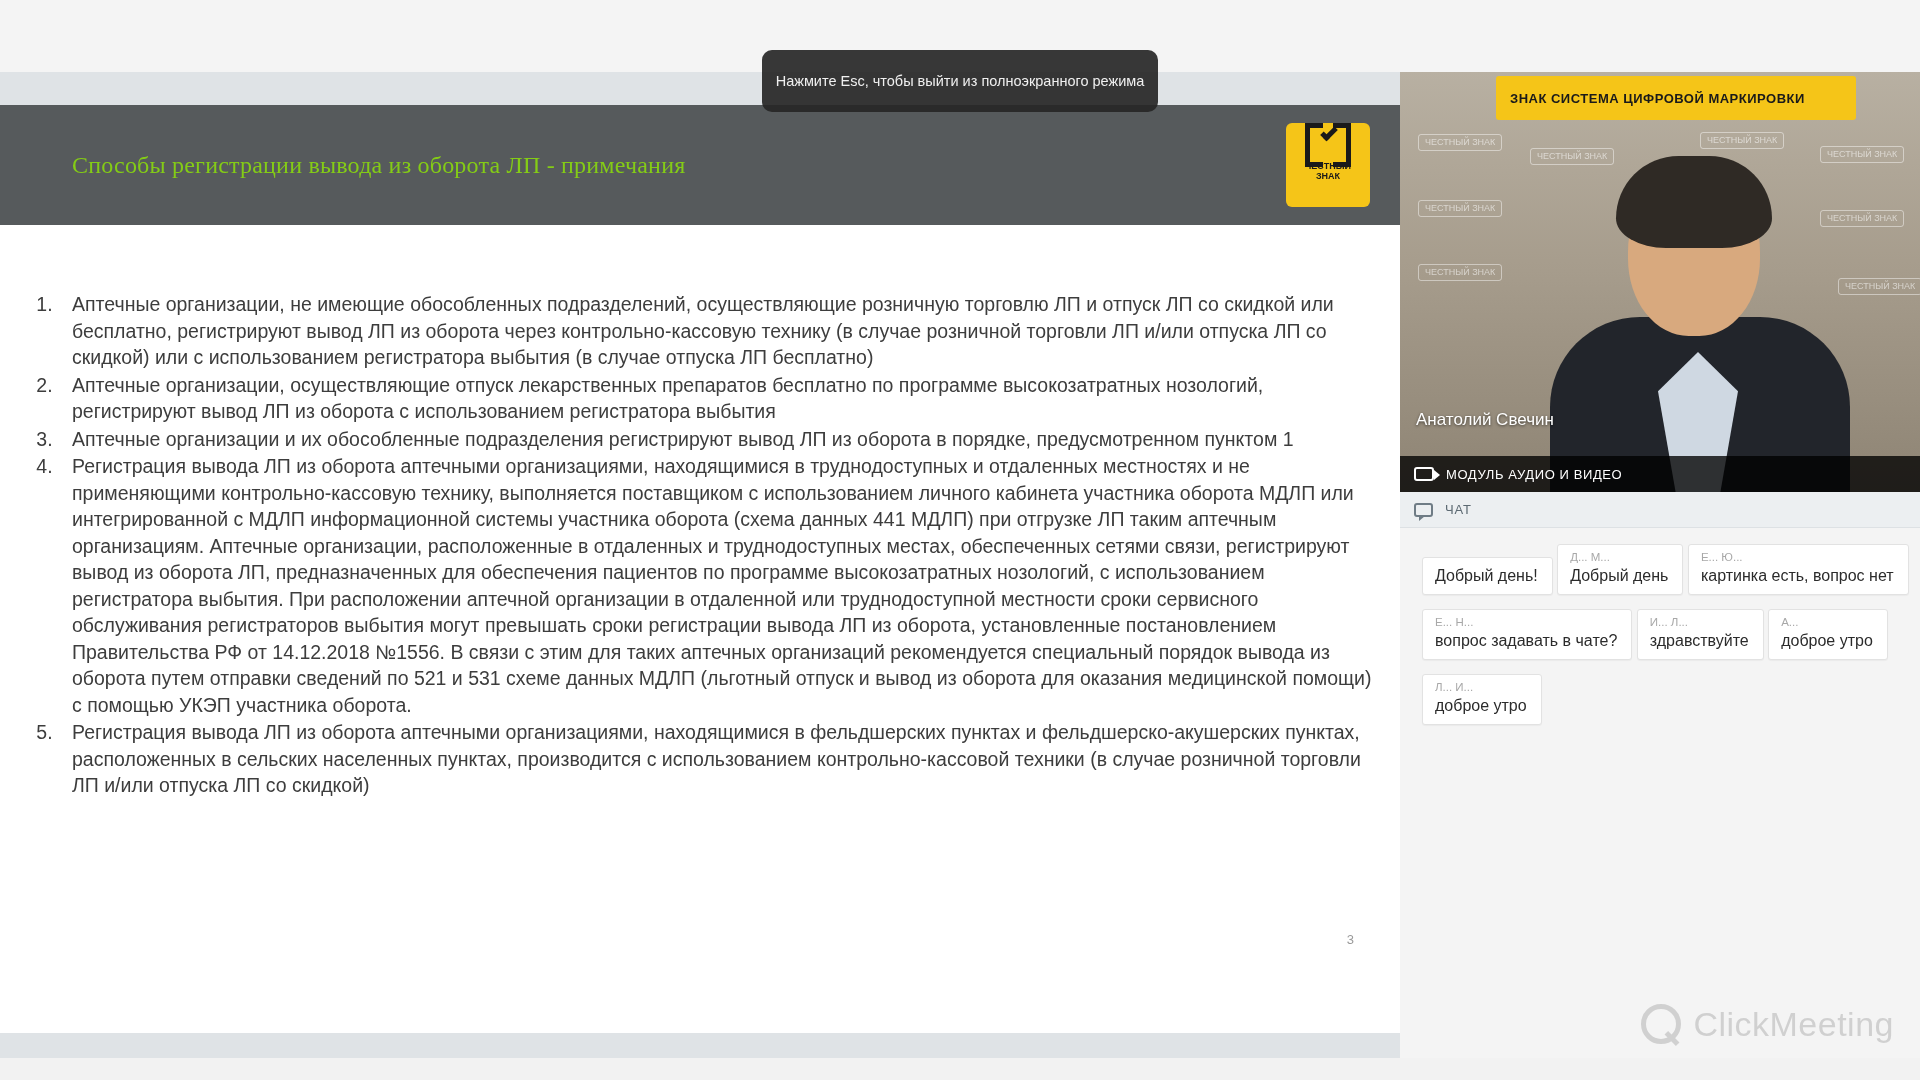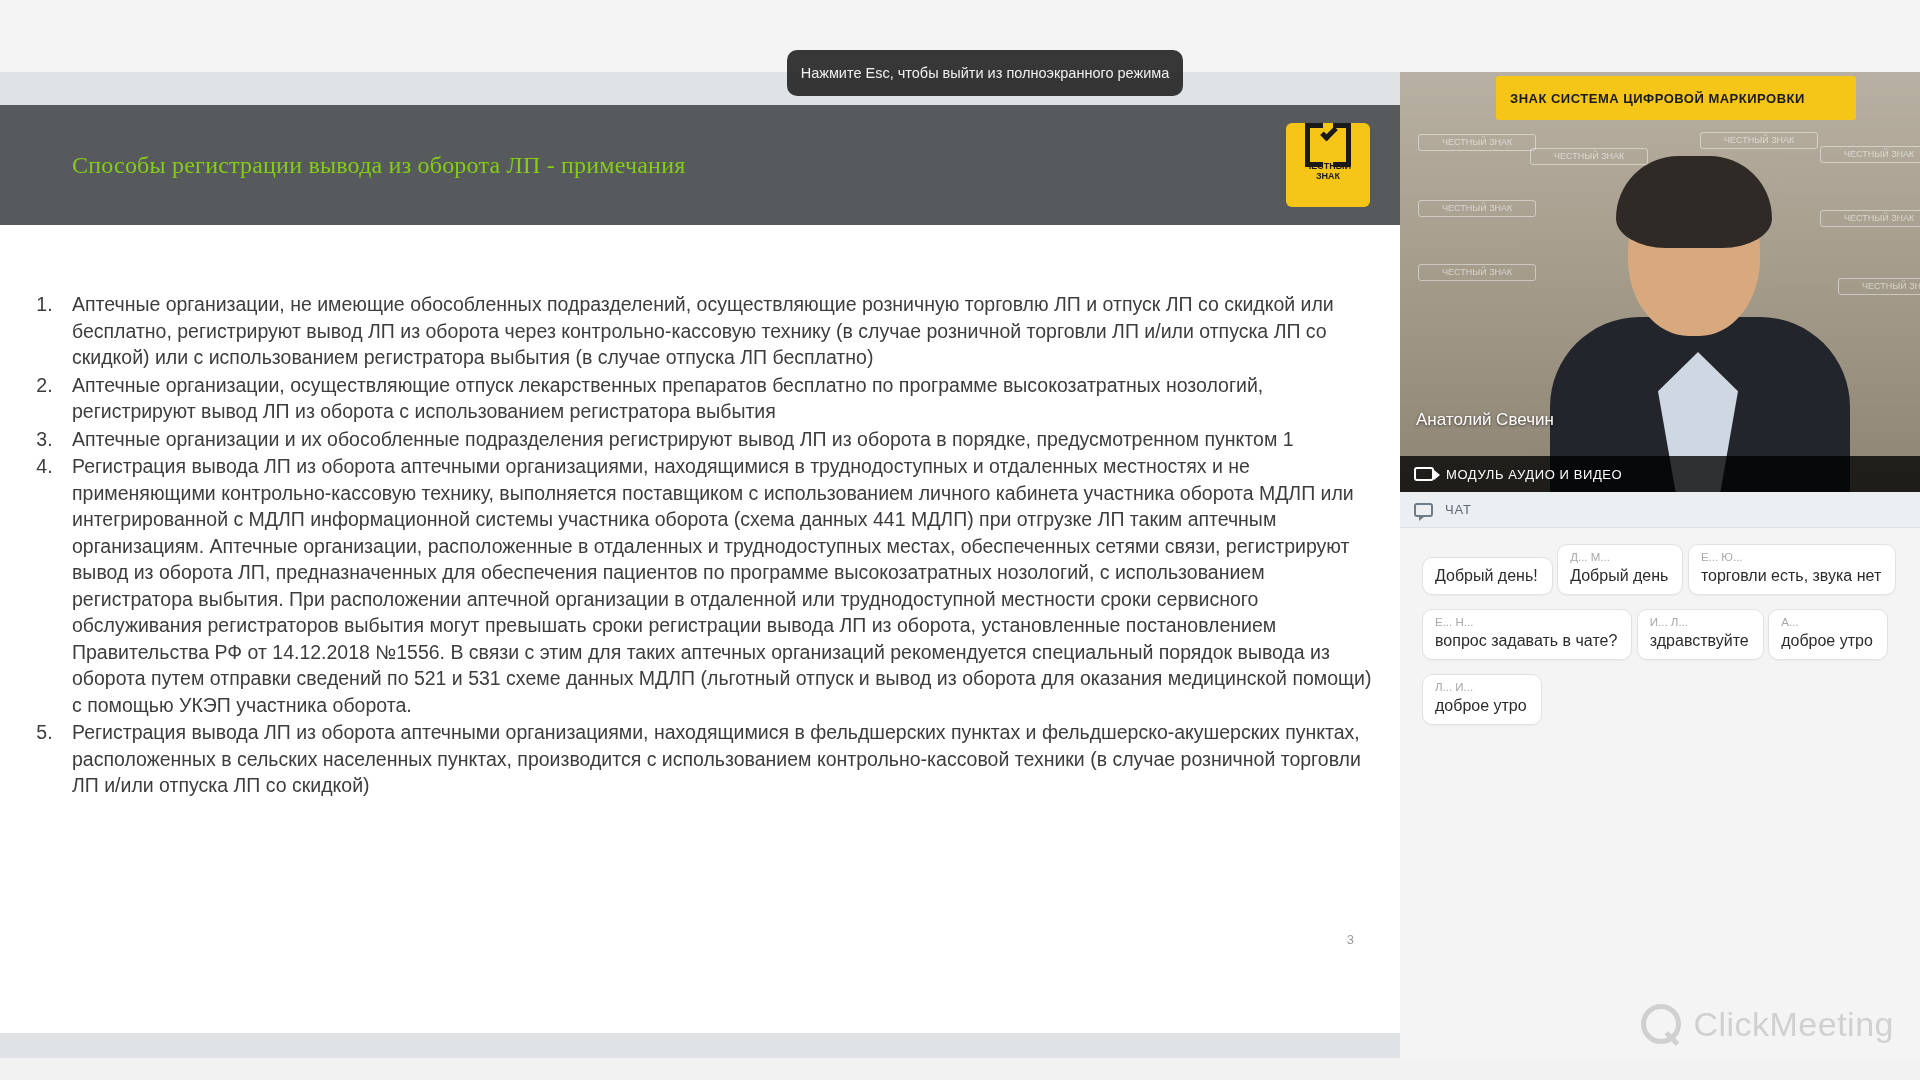--- a/index.html
+++ b/index.html
@@ -48,28 +48,27 @@
     margin-left: 118px;
     color: #8a8a8a;
     font-size: 21px;
     white-space: nowrap;
   }
 
   
   .esc-toast {
     position: absolute;
     left: 762px; top: 50px;
-    width: 396px; height: 46px;
+    width: 396px; height: 62px;
     background: rgba(38,38,38,0.92);
     border-radius: 10px;
     color: #f0f0f0;
     font-size: 14.5px;
     display: flex; align-items: center; justify-content: center;
     z-index: 40;
-    margin-left: 25px;
   }
 
   
   .slide-stage {
     position: absolute;
     left: 0; top: 72px;
     width: 1400px; height: 1008px;
     background: #dfe3e6;
   }
   .slide {
@@ -164,21 +163,21 @@
     position: absolute; inset: 0;
     background:
       linear-gradient(180deg, #b8b0a2 0%, #a79d8d 45%, #8e8474 100%);
   }
   .wall-badge {
     position: absolute;
     color: rgba(255,255,255,0.55);
     font-size: 9px;
     border: 1px solid rgba(255,255,255,0.45);
     border-radius: 3px;
-    padding: 3px 23px;
+    padding: 3px 6px;
     white-space: nowrap;
     line-height: 9px;
   }
   .wall-logo-top {
     position: absolute;
     left: 96px; top: 4px;
     width: 360px; height: 44px;
     background: #f5c518;
     border-radius: 3px;
     display: flex; align-items: center;
@@ -274,21 +273,21 @@
   .chat-list {
     position: relative;
     height: 552px;
     padding: 16px 0 0 22px;
     overflow: hidden;
     background: #f4f4f4;
   }
   .msg {
     background: #ffffff;
     border: 1px solid #e2e2e2;
-    border-radius: 10px;
+    border-radius: 3px;
     display: inline-block;
     padding: 5px 14px 8px 12px;
     margin-bottom: 14px;
     max-width: 440px;
     box-shadow: 0 1px 1px rgba(0,0,0,0.04);
   }
   .msg .author {
     color: #a8a8a8;
     font-size: 11.5px;
     line-height: 14px;
@@ -409,21 +408,21 @@
     <div class="chat-list">
       <div class="msg first">
         <div class="text">Добрый день!</div>
       </div>
       <div class="msg">
         <div class="author">Д... М...</div>
         <div class="text">Добрый день</div>
       </div>
       <div class="msg">
         <div class="author">Е... Ю...</div>
-        <div class="text">торговли есть, звука нет</div>
+        <div class="text">картинка есть, вопрос нет</div>
       </div>
       <div class="msg">
         <div class="author">Е... Н...</div>
         <div class="text">вопрос задавать в чате?</div>
       </div>
       <div class="msg">
         <div class="author">И... Л...</div>
         <div class="text">здравствуйте</div>
       </div>
       <div class="msg">

